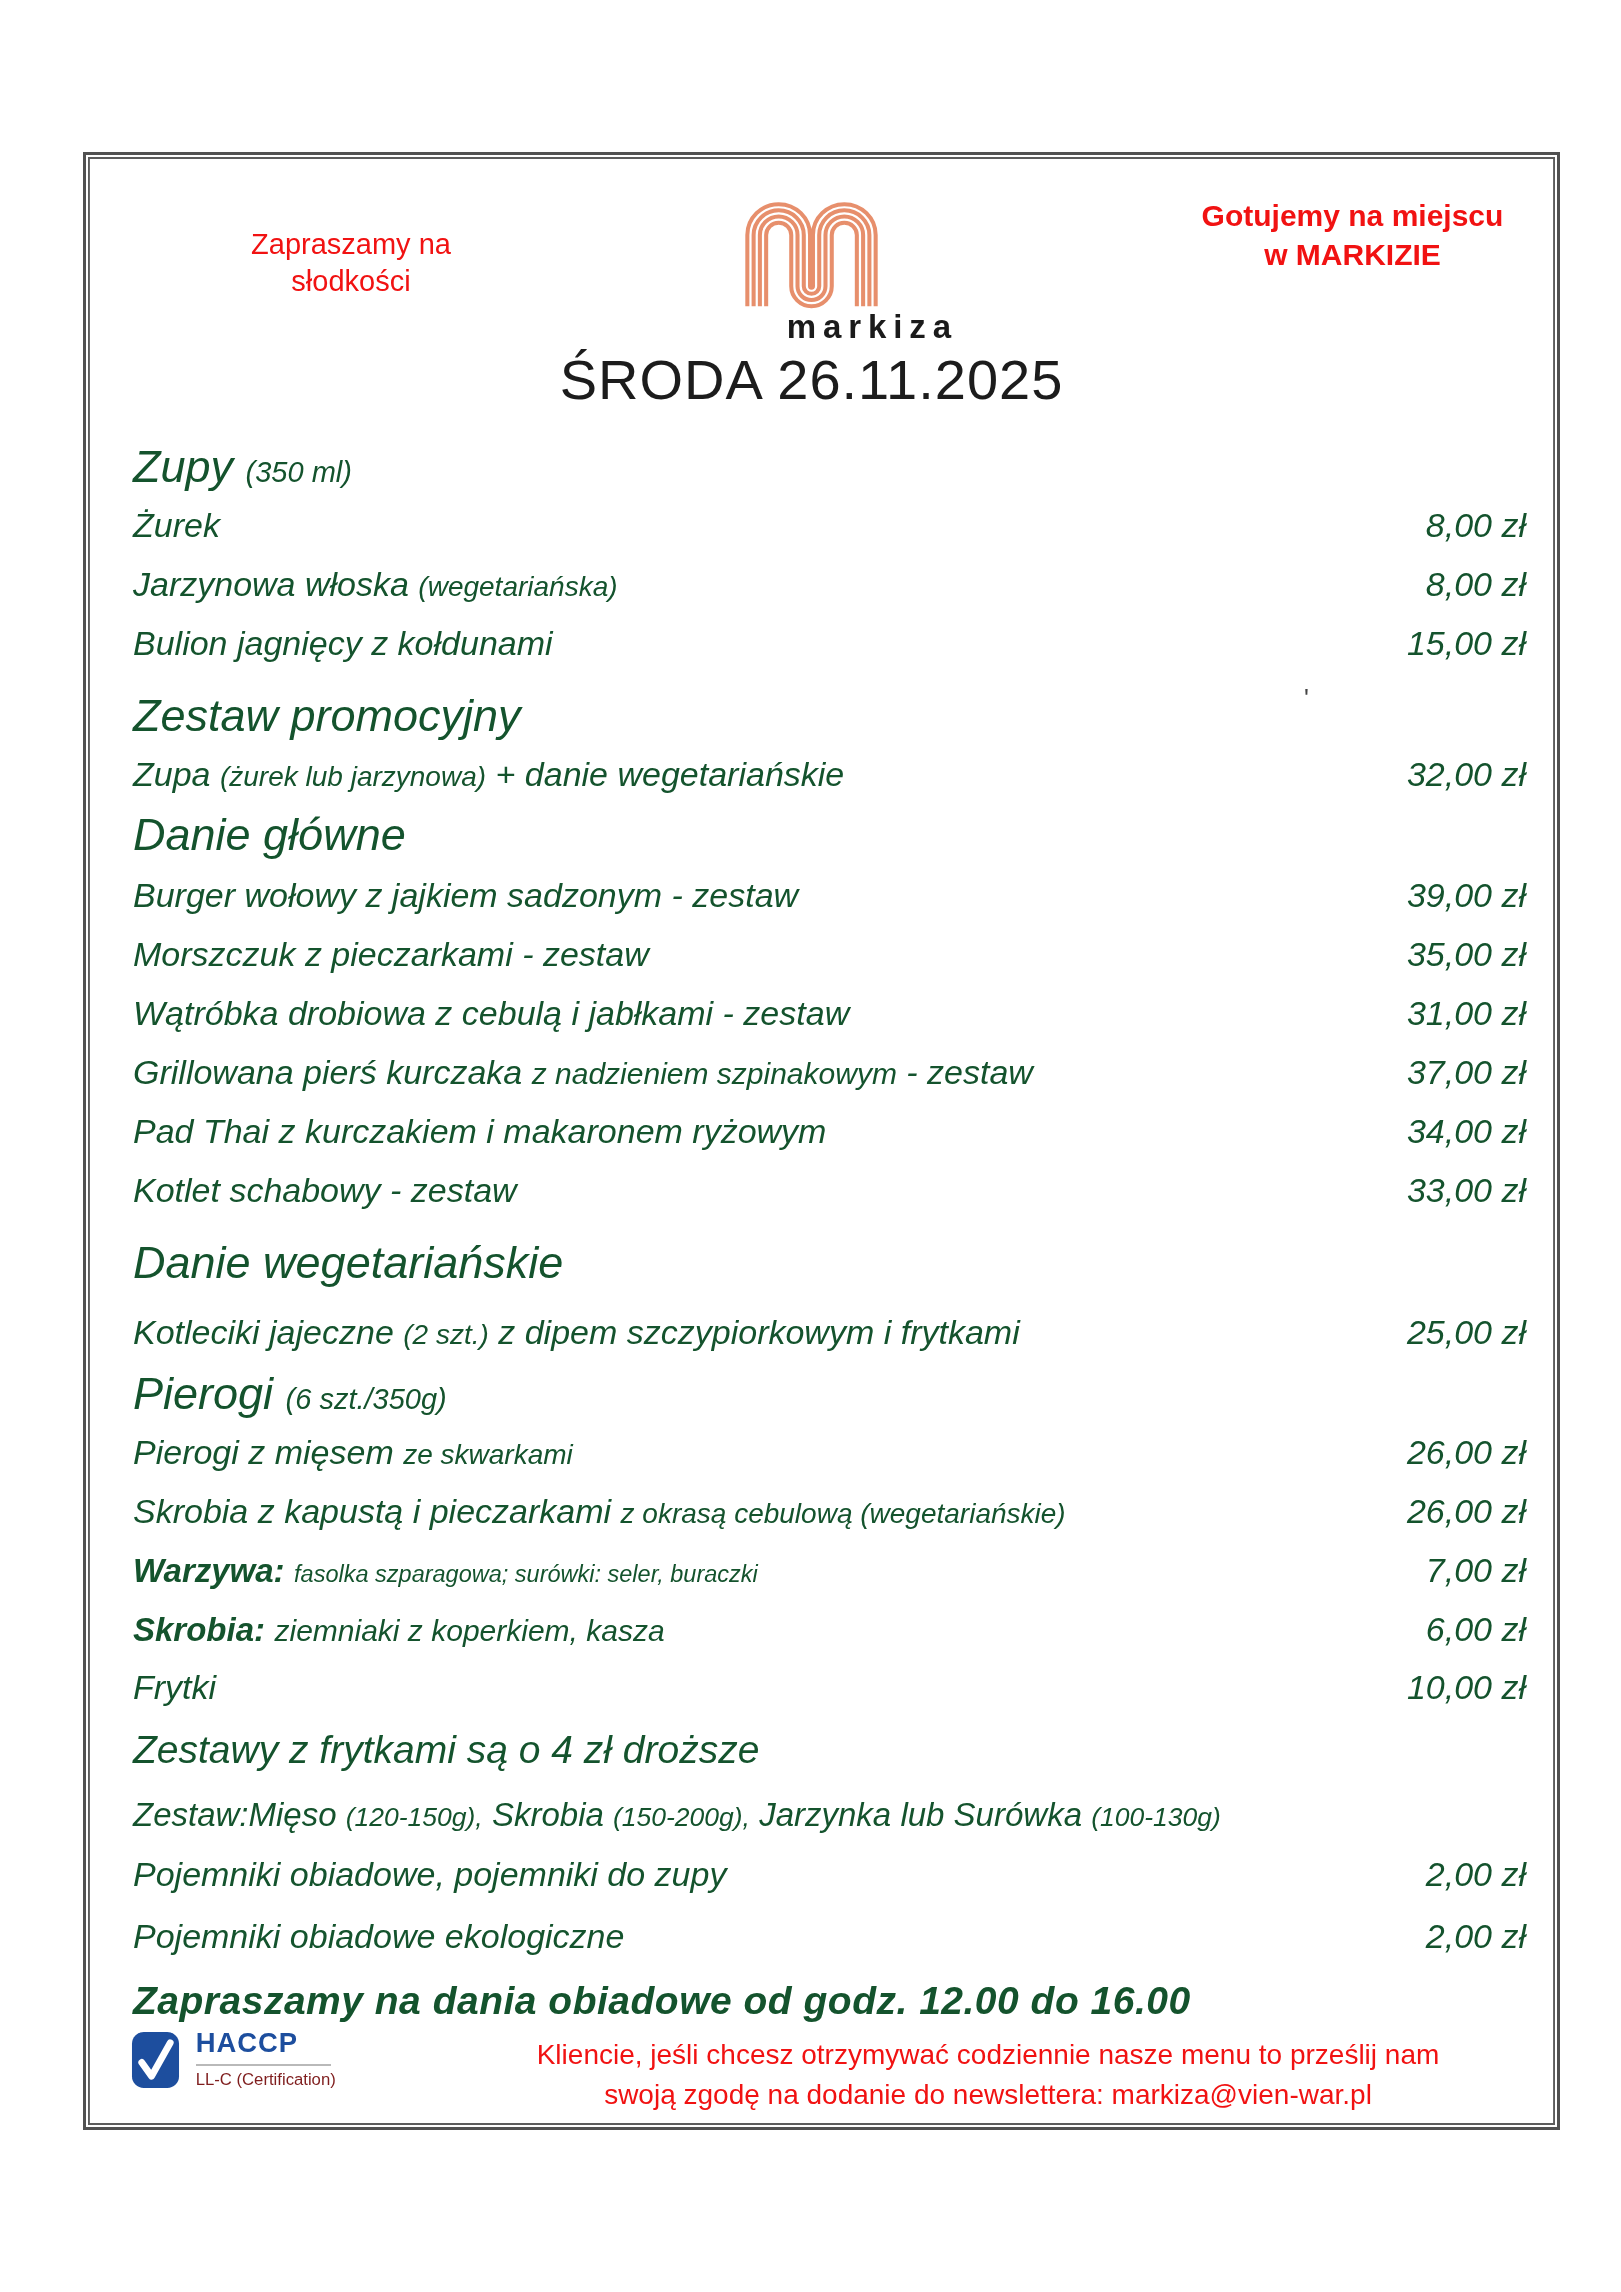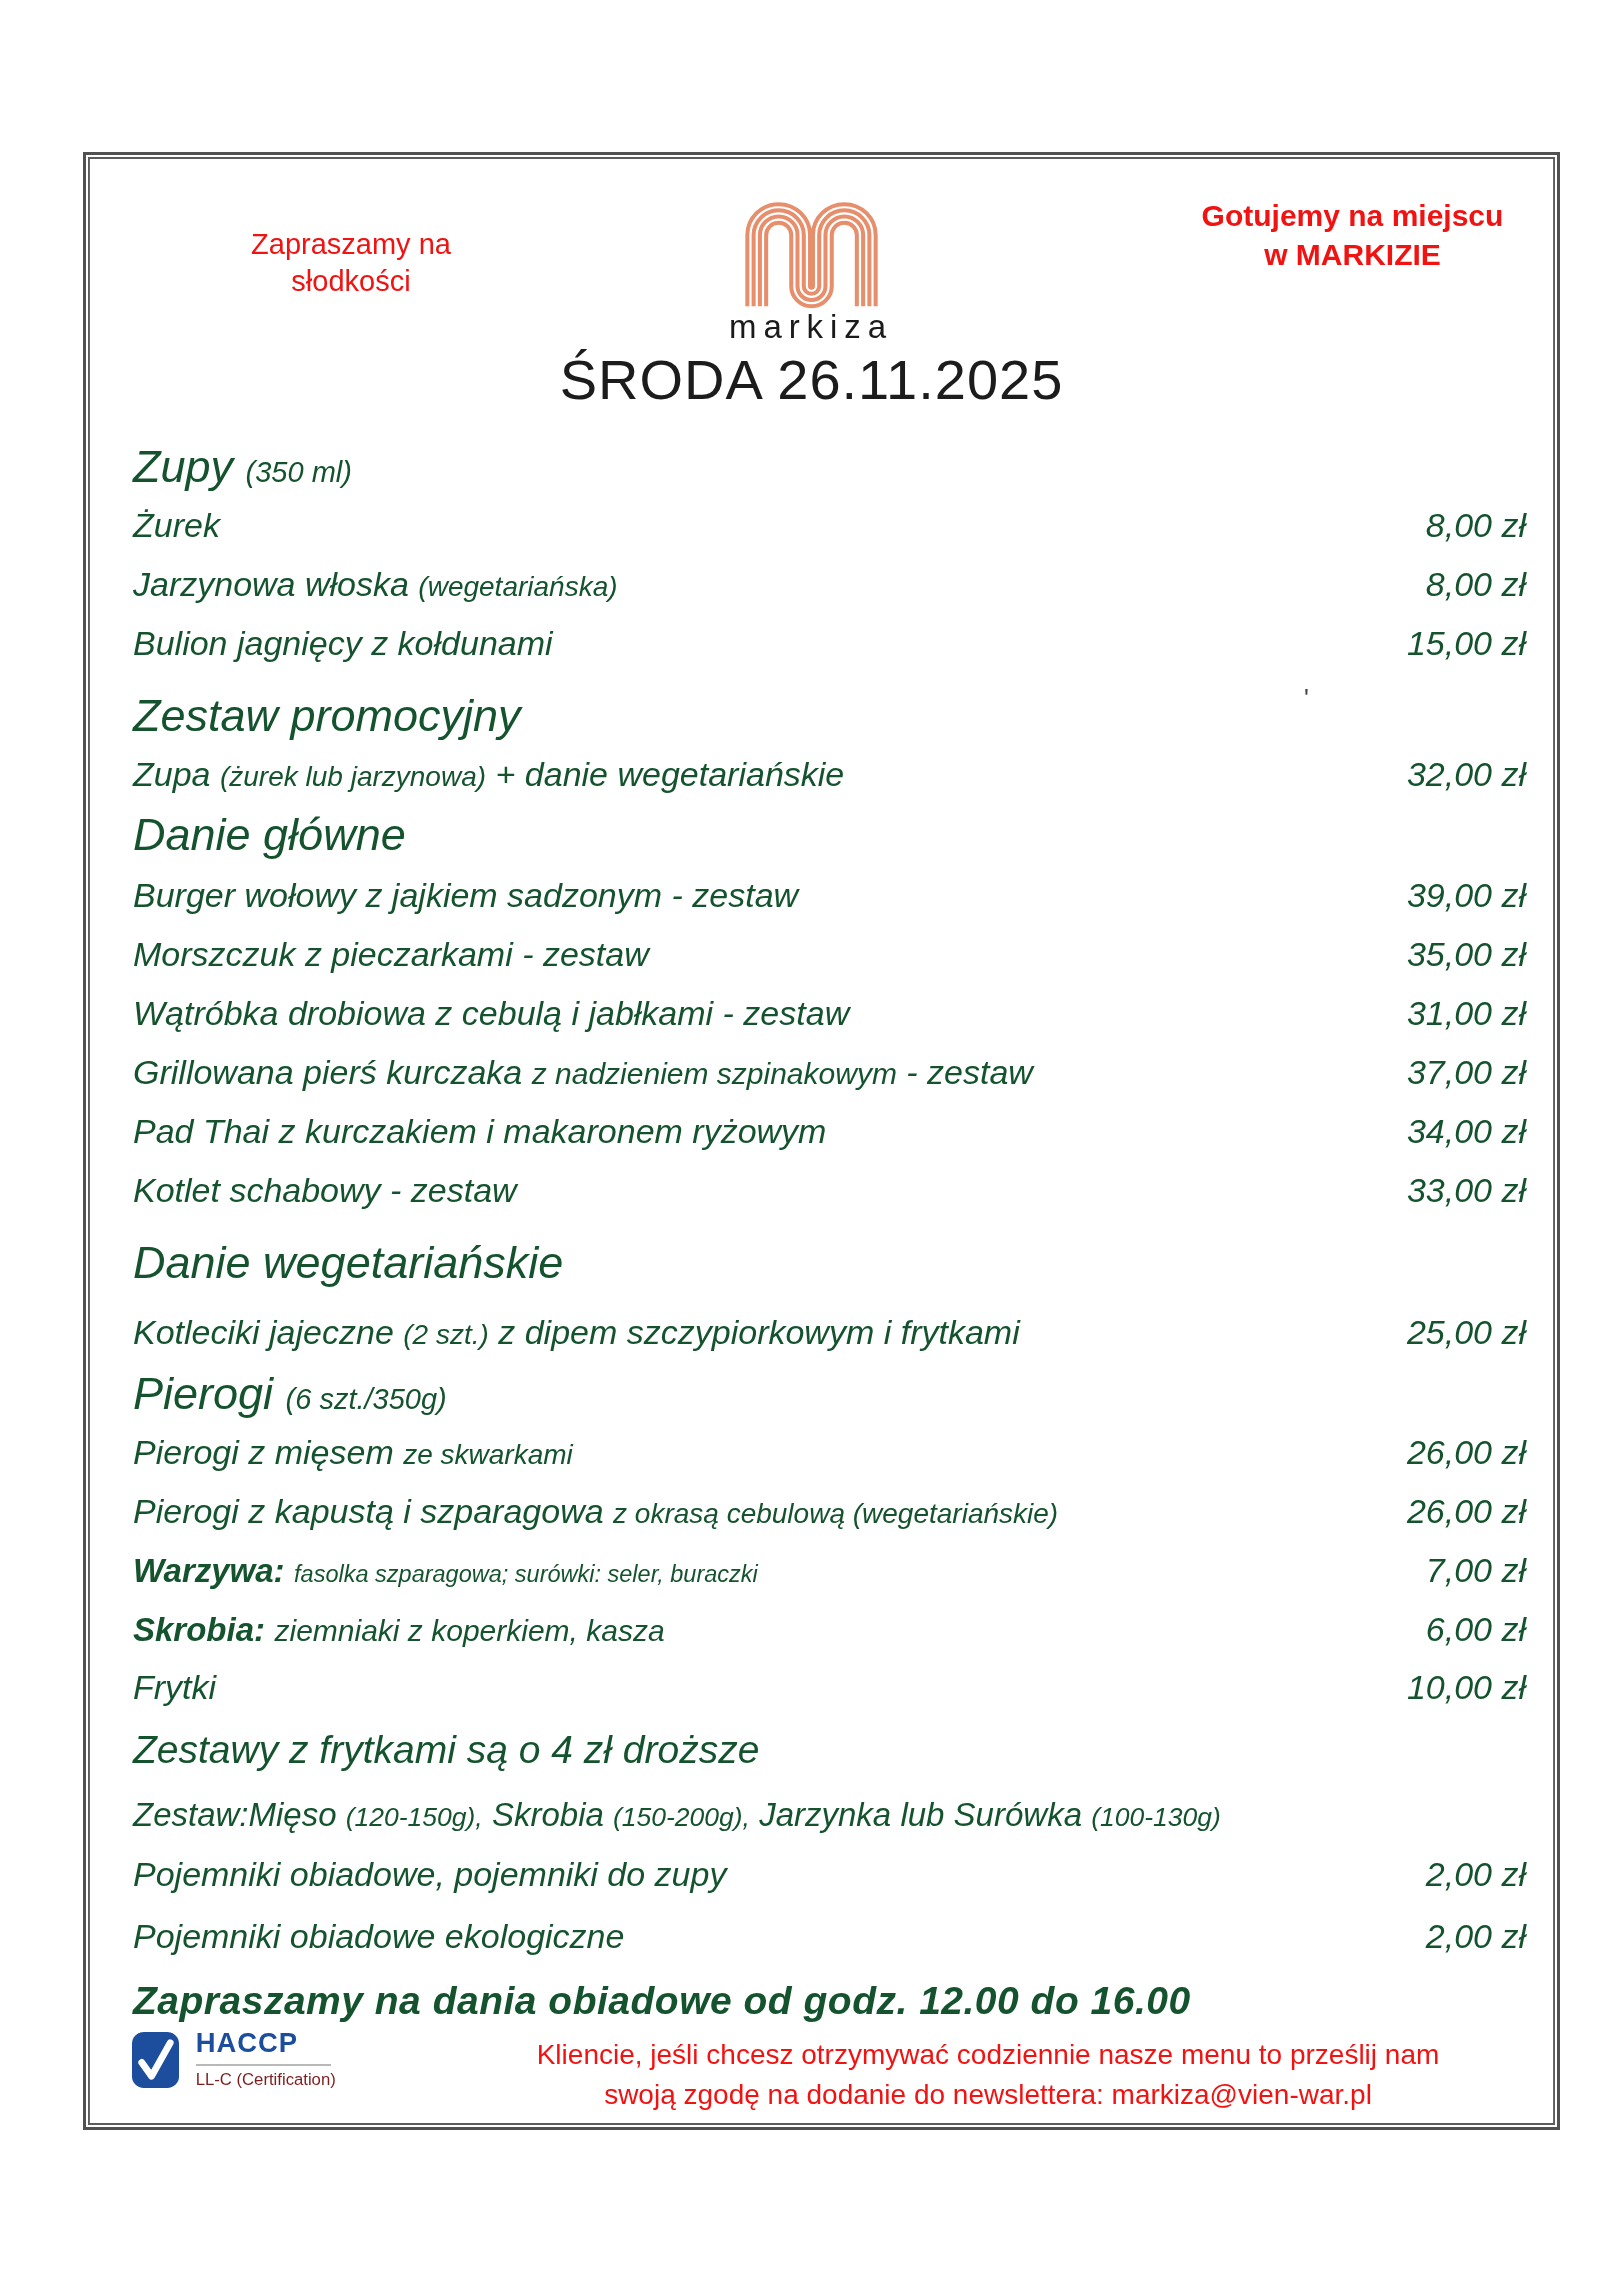--- a/index.html
+++ b/index.html
@@ -13,22 +13,22 @@
     position:absolute; left:83px; top:152px; width:1477px; height:1978px;
     border:3.9px solid #515151; background:#ffffff;
     box-shadow: inset 0 0 0 2px #ffffff, inset 0 0 0 3.9px #5c5c5c;
   }
   
   .red-left  { position:absolute; left:118px;  top:71px;  width:294px; text-align:center;
                font-size:29px; line-height:37px; color:#f11212; }
   .red-right { position:absolute; left:1096px; top:41px;  width:341px; text-align:center;
                font-size:30px; line-height:39px; color:#f11212; font-weight:700; }
   .logo-m    { position:absolute; left:657px; top:43px; width:137px; height:112px; }
-  .logo-text { position:absolute; left:578px; top:153px; width:294px; text-align:center;
-               font-size:33px; font-weight:400; letter-spacing:6.9px; color:#1b1b1b; }
+  .logo-text { position:absolute; left:578px; top:153px; width:294px; text-align:right;
+               font-size:33px; font-weight:700; letter-spacing:6.9px; color:#1b1b1b; }
   .title     { position:absolute; left:0; top:192px; width:1451px; text-align:center;
                font-size:56px; letter-spacing:1px; color:#1c1c1c; }
   .stray     { position:absolute; left:1218px; top:529px; font-size:25.5px; color:#444444; }
   
   .content { position:absolute; left:0; top:0; right:0; bottom:0; padding:282px 31px 0 47px; }
   .mrow  { position:relative; height:59px; line-height:59px; font-size:34px; white-space:nowrap; color:#14532d;font-style:italic; }
   .price { position:absolute; right:0; top:0; font-size:34px; }
   .shead { font-size:45px; }
   .hnote { font-size:29px; }
   .small { font-size:28px; }
@@ -162,21 +162,21 @@
       <span>Pierogi</span>
       <span class="hnote">(6 szt./350g)</span>
     </div>
 
     <div class="mrow">
       <span>Pierogi z mięsem</span>
       <span class="small">ze skwarkami</span>
       <span class="price">26,00 zł</span>
     </div>
     <div class="mrow">
-      <span>Pierogi z kapustą i szparagowa</span>
+      <span>Skrobia z kapustą i pieczarkami</span>
       <span class="small">z okrasą cebulową (wegetariańskie)</span>
       <span class="price">26,00 zł</span>
     </div>
 
     <div class="mrow">
       <span class="b f34">Warzywa:</span>
       <span class="xs">fasolka szparagowa; surówki: seler, buraczki</span>
       <span class="price">7,00 zł</span>
     </div>
     <div class="mrow">

